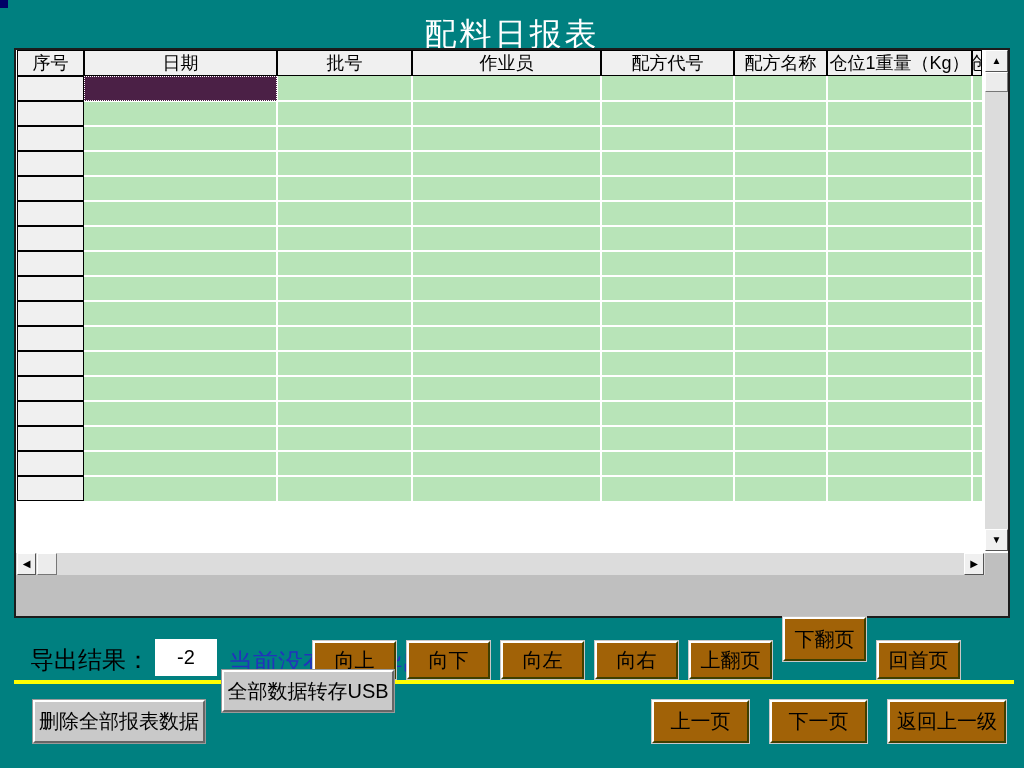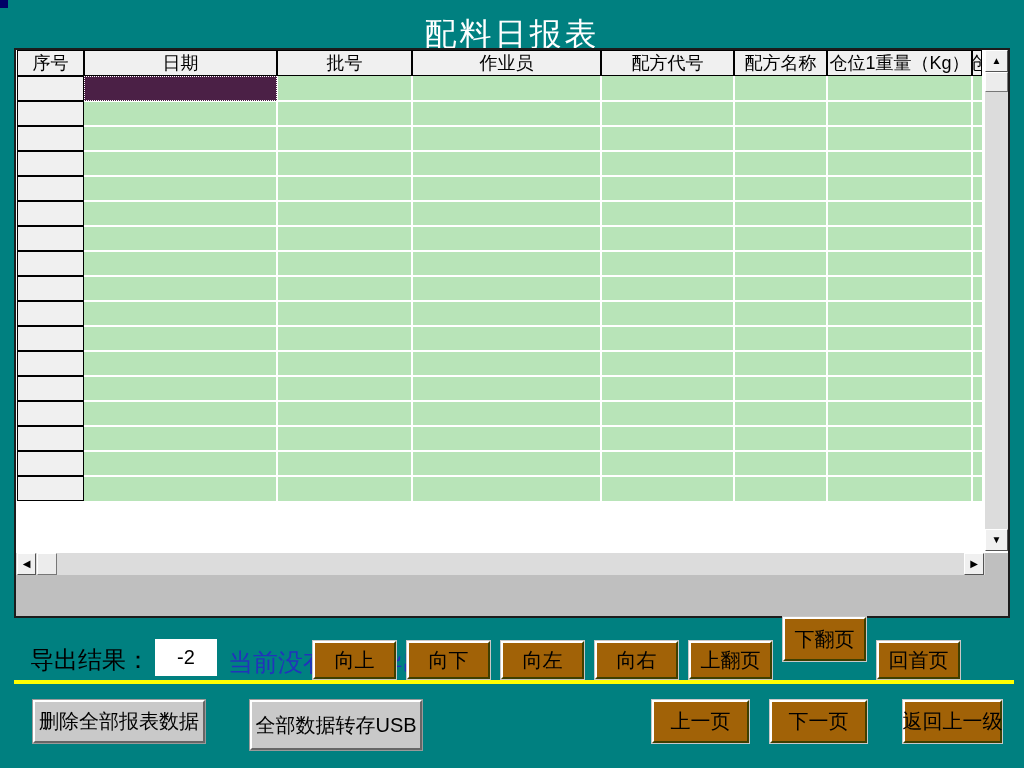--- a/index.html
+++ b/index.html
@@ -127,17 +127,17 @@
   <div class="yellow-line"></div>
 
 <div class="btn btn-olive" style="left: 313px; top: 641px; width: 83px; height: 38px;">向上</div>
     <div class="btn btn-olive" style="left: 407px; top: 641px; width: 83px; height: 38px;">向下</div>
     <div class="btn btn-olive" style="left: 501px; top: 641px; width: 83px; height: 38px;">向左</div>
     <div class="btn btn-olive" style="left: 595px; top: 641px; width: 83px; height: 38px;">向右</div>
     <div class="btn btn-olive" style="left: 689px; top: 641px; width: 83px; height: 38px;">上翻页</div>
     <div class="btn btn-olive" style="left: 783px; top: 617px; width: 83px; height: 44px;">下翻页</div>
     <div class="btn btn-olive" style="left: 877px; top: 641px; width: 83px; height: 38px;">回首页</div>
     <div class="btn btn-grey" style="left: 33px; top: 700px; width: 172px; height: 43px;">删除全部报表数据</div>
-    <div class="btn btn-grey" style="left: 222px; top: 700px; width: 172px; height: 50px; margin-left: 28px;">全部数据转存USB</div>
+    <div class="btn btn-grey" style="left: 222px; top: 670px; width: 172px; height: 42px;">全部数据转存USB</div>
     <div class="btn btn-olive" style="left: 652px; top: 700px; width: 97px; height: 43px;">上一页</div>
     <div class="btn btn-olive" style="left: 770px; top: 700px; width: 97px; height: 43px;">下一页</div>
-    <div class="btn btn-olive" style="left: 888px; top: 700px; width: 99px; height: 43px; margin-left: 15px;">返回上一级</div>
+    <div class="btn btn-olive" style="left: 888px; top: 700px; width: 118px; height: 43px;">返回上一级</div>
   </div>
 
 </body></html>

